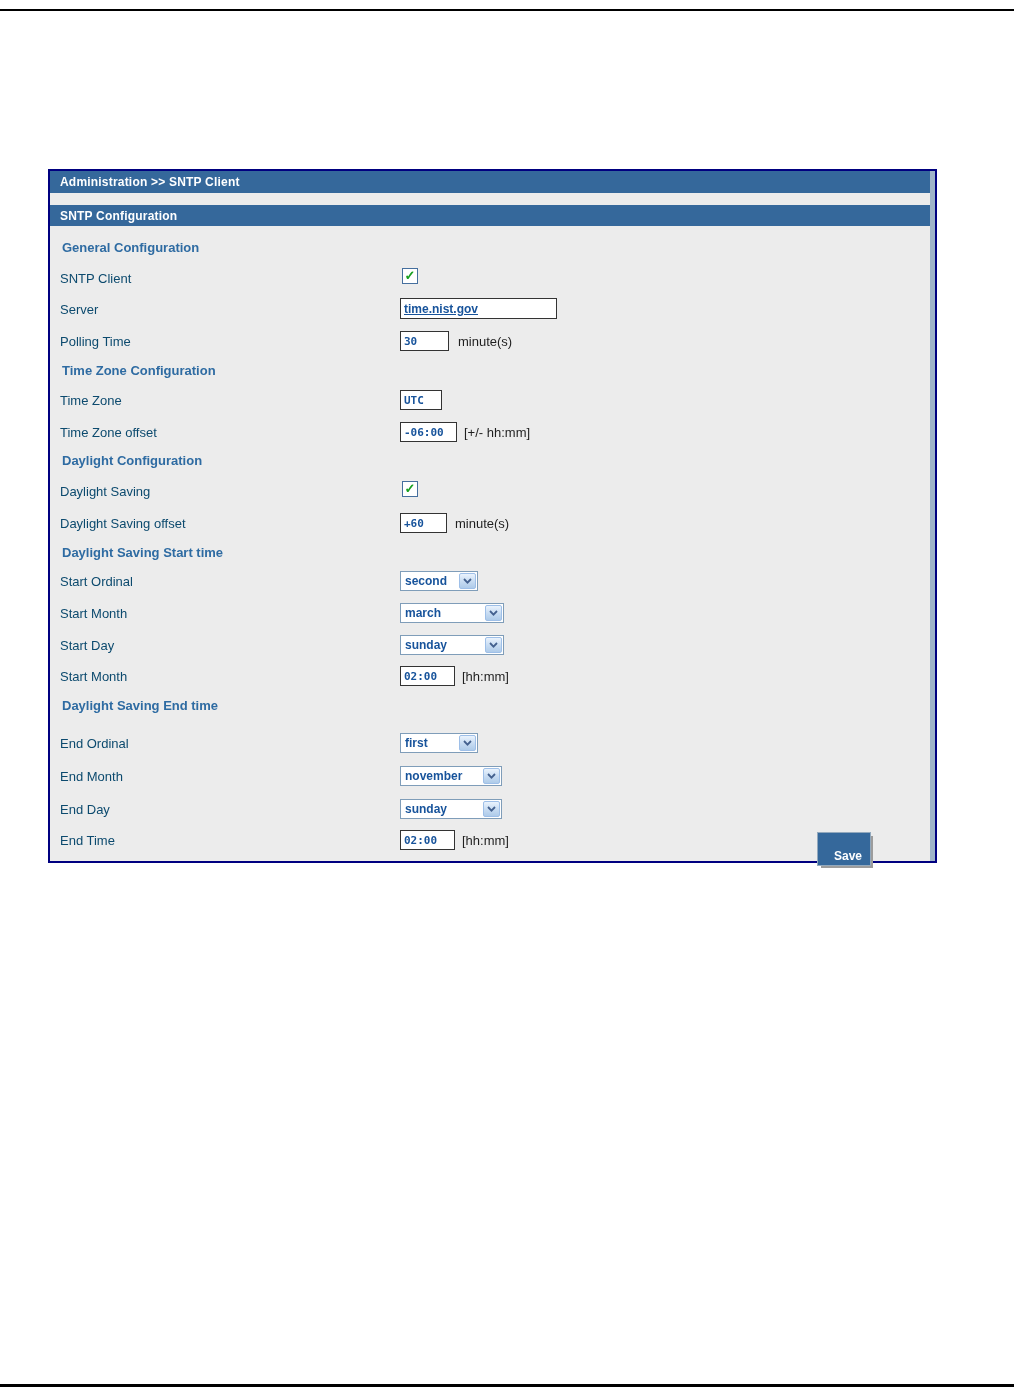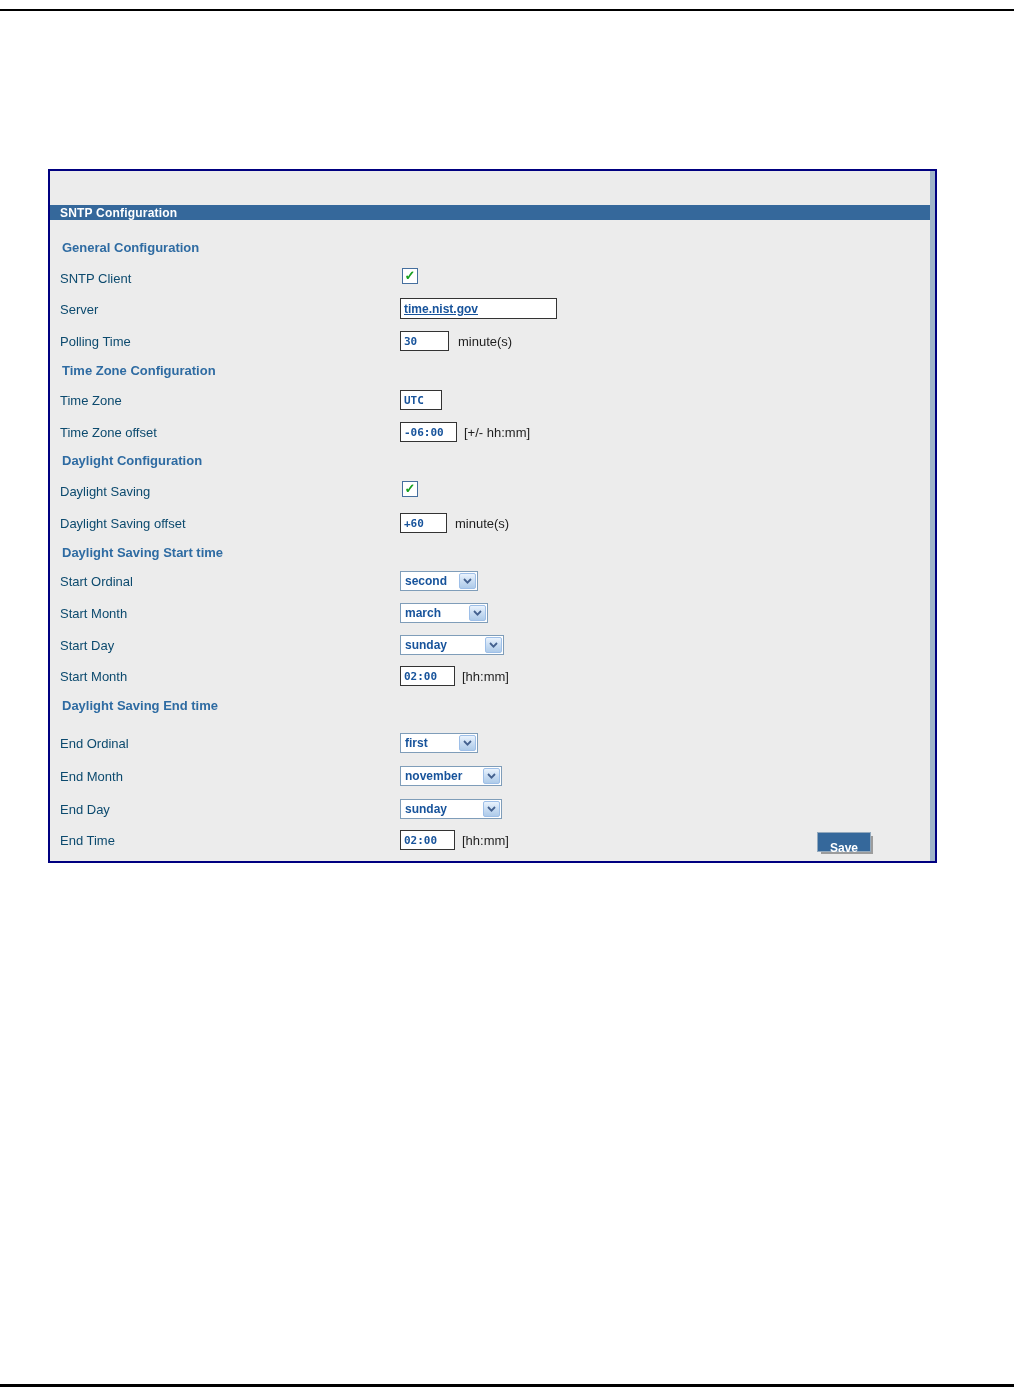--- a/index.html
+++ b/index.html
@@ -20,21 +20,21 @@
   }
   .inner-edge {
     position:absolute; right:0; top:0; bottom:0; width:5px; background:#9fb4c9;
   }
   .bar {
     position:absolute; left:0; width:880px; background:#35689b;
     color:#ffffff; font-size:12px; font-weight:bold;
     padding-left:10px; display:flex; align-items:center; letter-spacing:.2px;
   }
   .bar-breadcrumb { top:0; height:22px; }
-  .bar-title { top:34px; height:15px; }
+  .bar-title { top:34px; height:21px; }
 
   .sec-heading {
     position:absolute; left:12px; height:15px;
     font-size:13px; font-weight:bold; color:#2e6ba2; white-space:nowrap;
   }
   .lbl {
     position:absolute; left:10px; height:15px;
     font-size:13px; color:#0c4a6e; white-space:nowrap;
   }
   .unit {
@@ -68,30 +68,33 @@
     cursor:default;
   }
   .checkglyph {
     color:#18a01f; font-size:13px; font-weight:bold; line-height:13px;
     transform:translateY(-1px);
   }
   .save-btn {
     position:absolute; width:54px; height:20px; background:#35689b;
     border:1px solid #93a9bd; box-shadow:3px 3px 0 -1px #9c9c9c;
     color:#ffffff; font-family:"Liberation Sans", sans-serif;
-    font-size:12px; font-weight:bold; cursor:pointer; padding:8px;
+    font-size:12px; font-weight:bold; cursor:pointer; padding:16px;
   }
 </style>
 </head>
 <body>
 
 <div class="page">
   <div class="rule rule-top"></div>
 
   <div class="panel">
+    <div class="bar bar-breadcrumb">
+      <span>Administration &gt;&gt; SNTP Client</span>
+    </div>
     <div class="bar bar-title">
       <span>SNTP Configuration</span>
     </div>
 
     <div class="sec-heading" style="top:69px">General Configuration</div>
 
     <div class="lbl" style="top:100px">SNTP Client</div>
     <div class="xpcheck" style="left:352px; top:97px">
       <span class="checkglyph">✓</span>
     </div>
@@ -129,21 +132,21 @@
     <div class="xpselect" style="left:350px; top:400px; width:78px">
       <span class="xpsel-text">second</span>
       <span class="xpsel-btn">
           <svg width="9" height="6" viewBox="0 0 9 6">
             <path d="M1 1 L4.5 4.6 L8 1" fill="none" stroke="#44618f" stroke-width="1.8"></path>
           </svg>
         </span>
     </div>
 
     <div class="lbl" style="top:435px">Start Month</div>
-    <div class="xpselect" style="left:350px; top:432px; width:88px">
+    <div class="xpselect" style="left:350px; top:432px; width:104px">
       <span class="xpsel-text">march</span>
       <span class="xpsel-btn">
           <svg width="9" height="6" viewBox="0 0 9 6">
             <path d="M1 1 L4.5 4.6 L8 1" fill="none" stroke="#44618f" stroke-width="1.8"></path>
           </svg>
         </span>
     </div>
 
     <div class="lbl" style="top:467px">Start Day</div>
     <div class="xpselect" style="left:350px; top:464px; width:104px">

